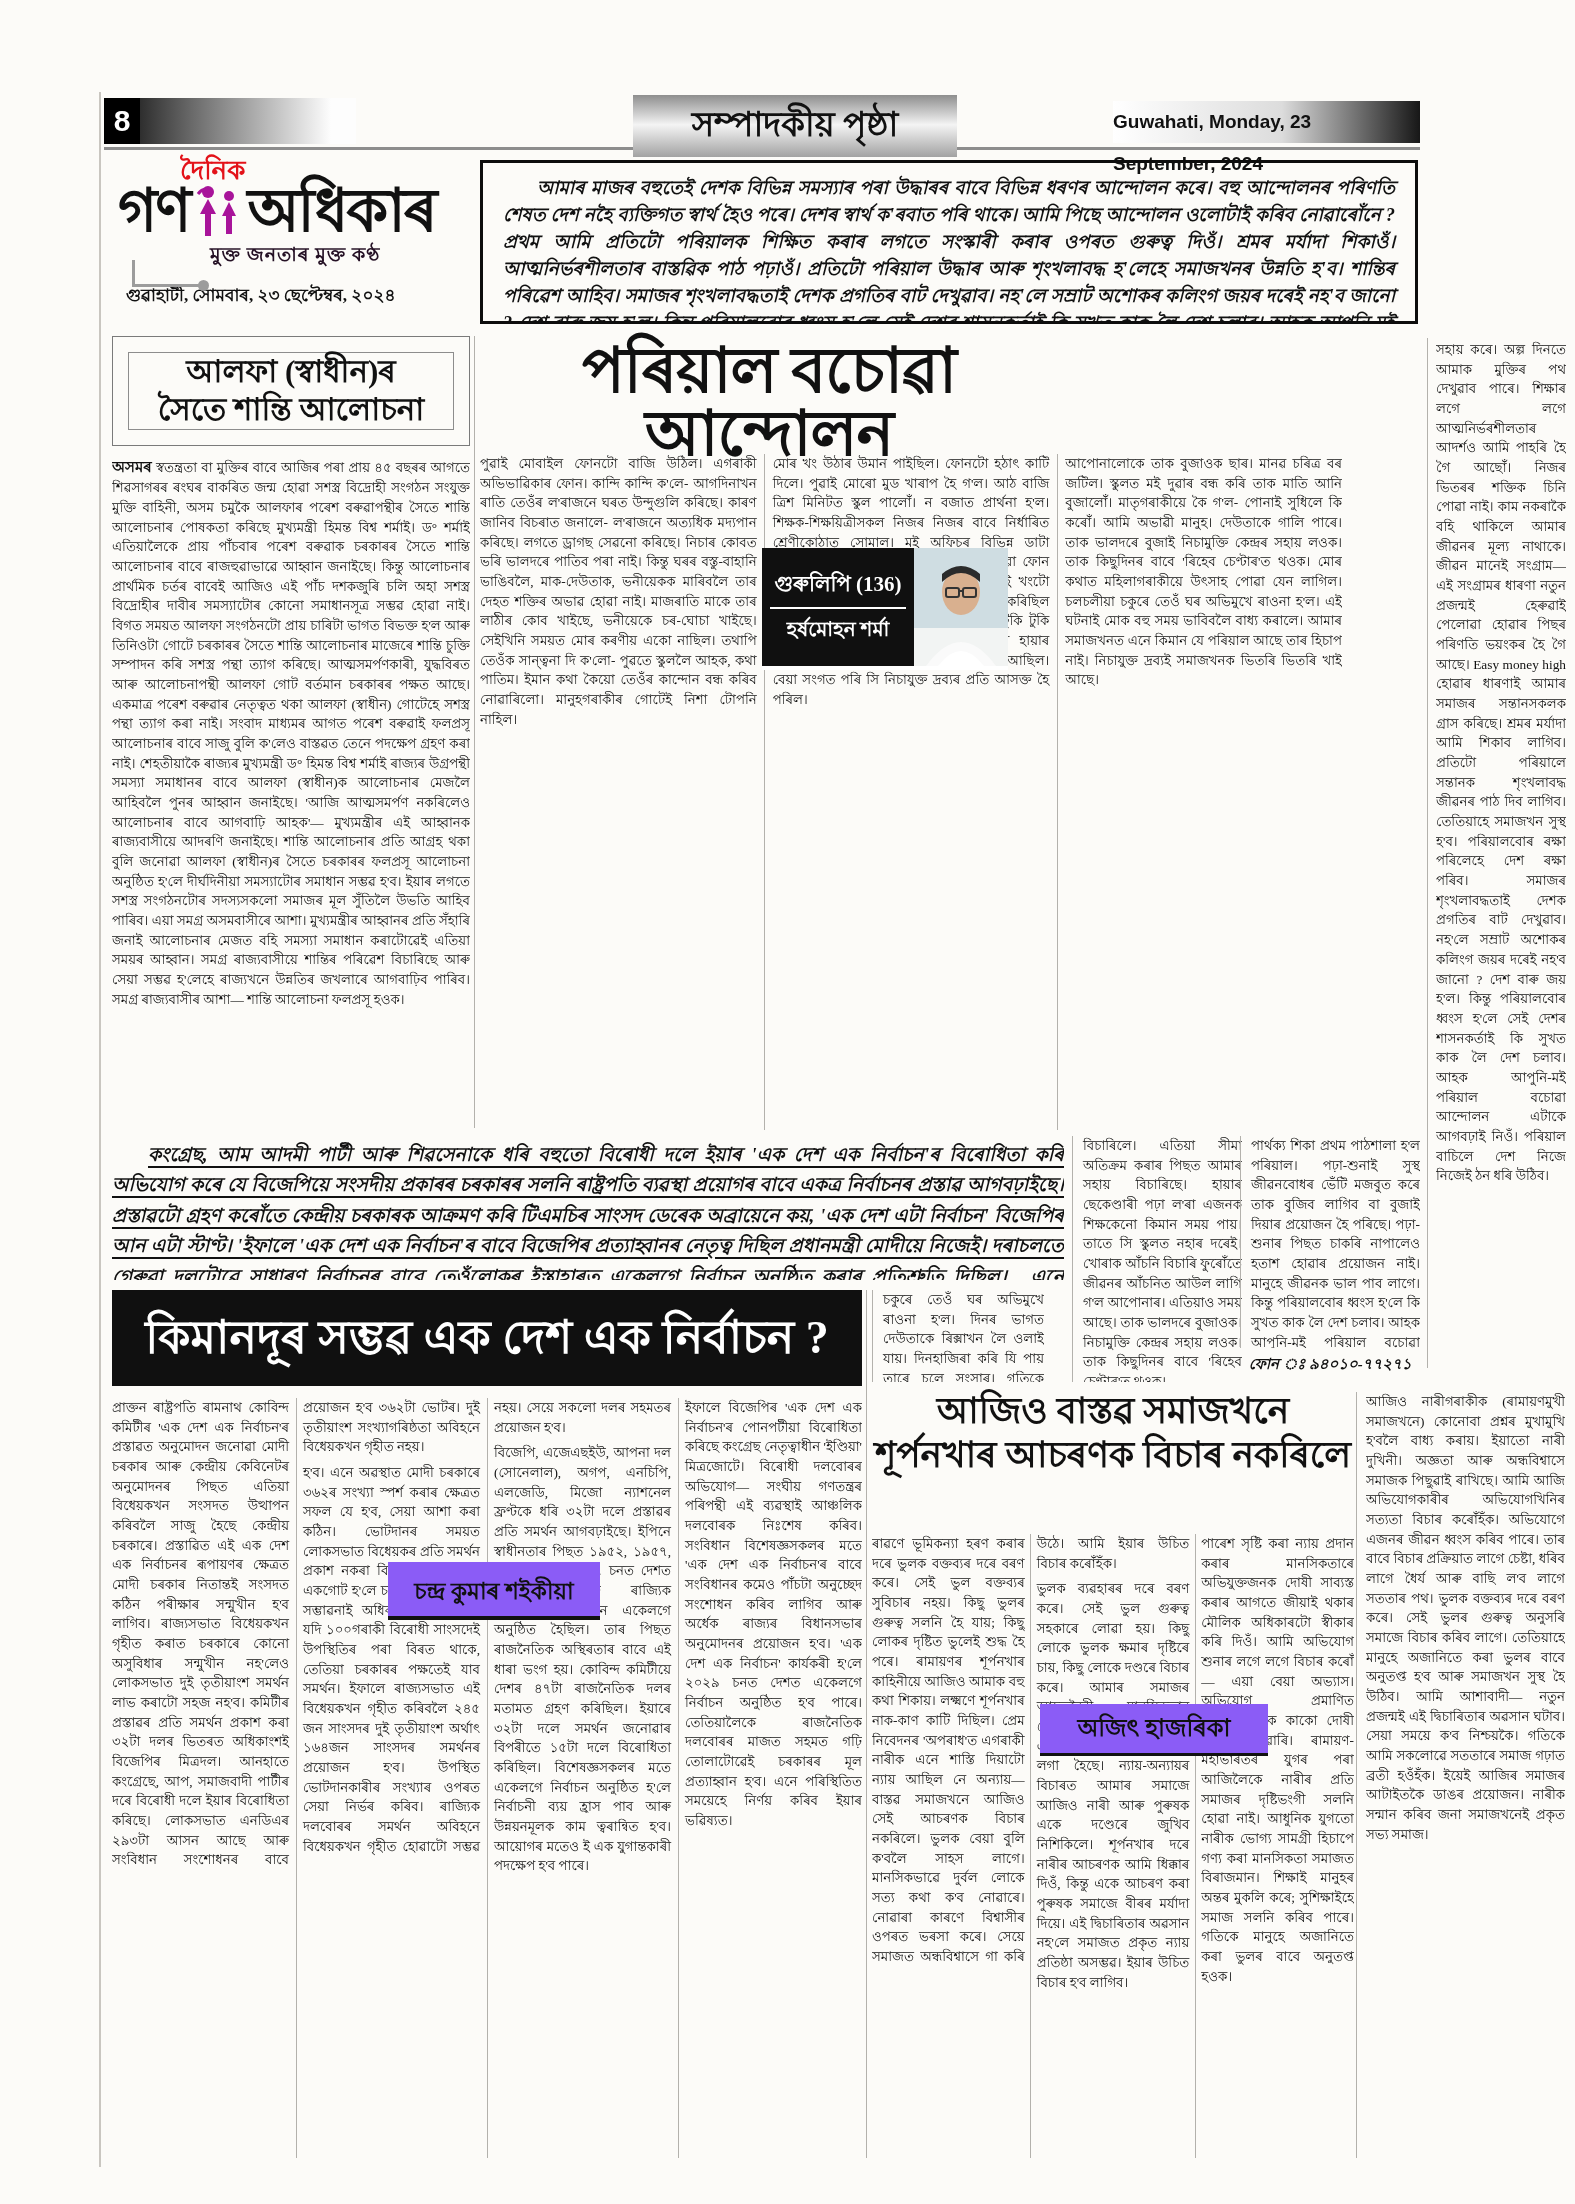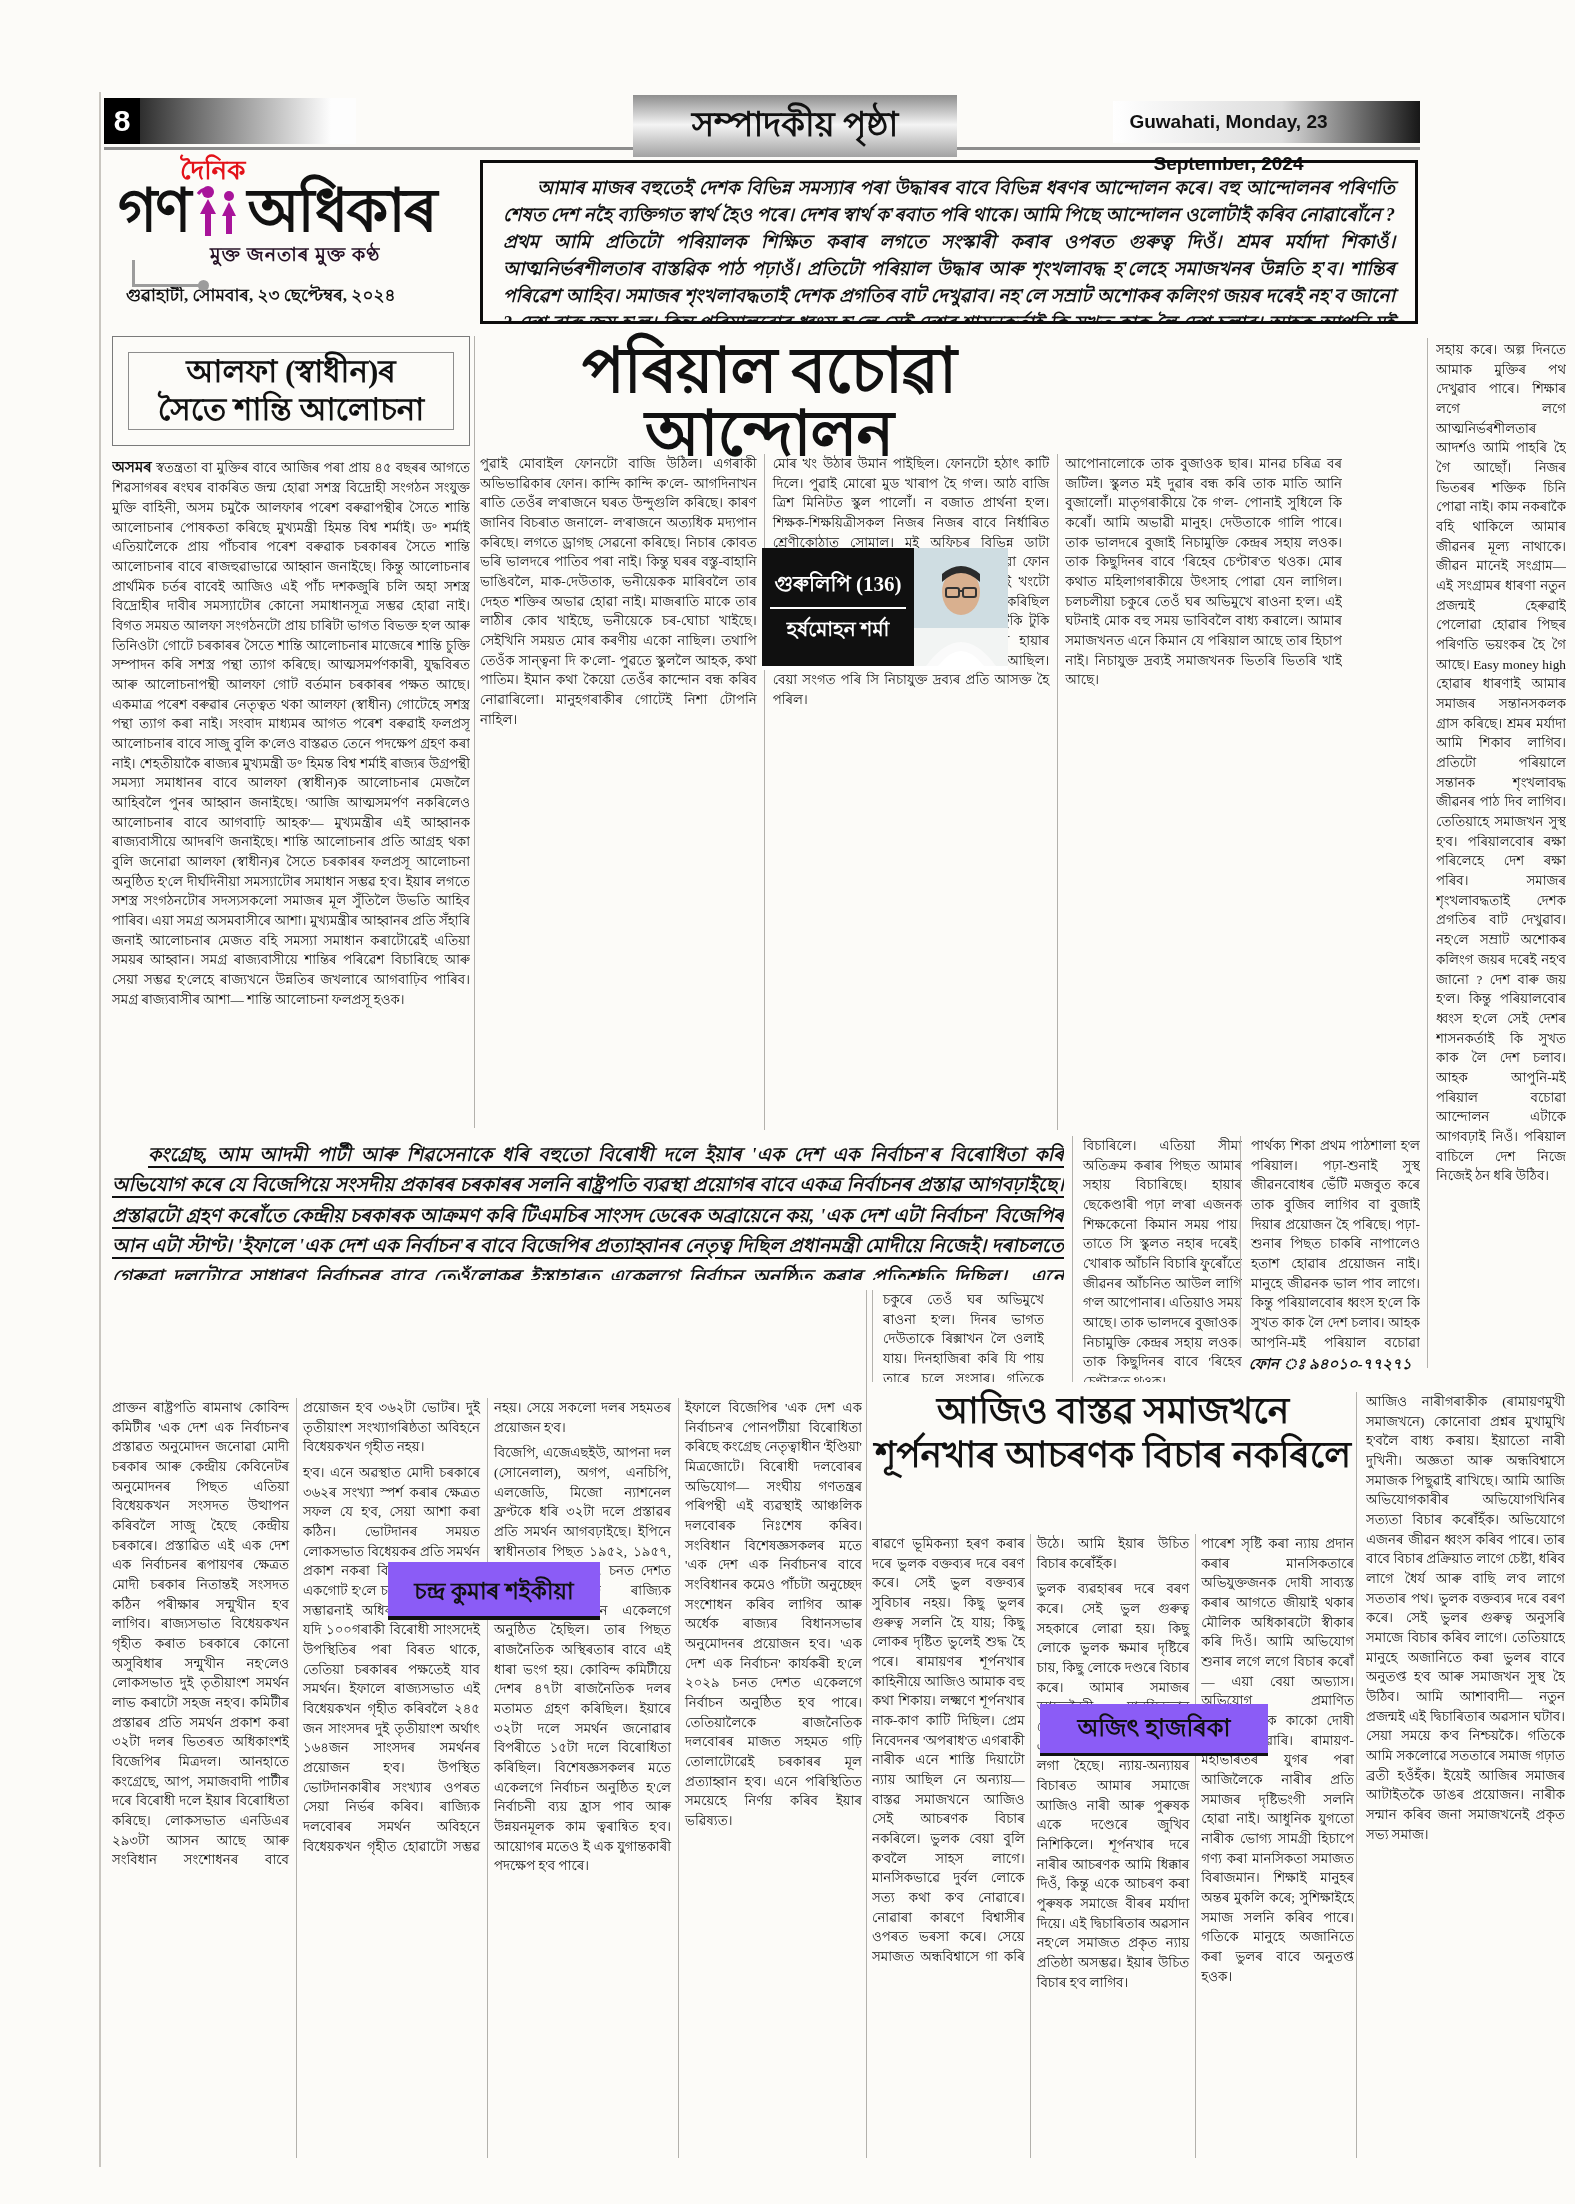--- a/index.html
+++ b/index.html
@@ -7,21 +7,21 @@
         font-family:"Liberation Serif","DejaVu Sans",serif;color:#111;overflow:hidden;}
   .abs{position:absolute;}
   .edge{background:#c9c6c0;width:2px;}
   
   .pagenum{display:flex;align-items:stretch;background:linear-gradient(90deg,#050505 0%,#6a6a6a 35%,#fdfdfd 90%);}
   .pagenum .n{background:#000;color:#fff;font-size:30px;font-weight:bold;width:36px;display:flex;align-items:center;justify-content:center;font-family:"Liberation Sans",sans-serif;}
   .htitle{background:linear-gradient(180deg,#8e8e8e 0%,#f4f4f4 48%,#a2a2a2 100%);
           font-weight:bold;font-size:34px;text-align:center;line-height:60px;z-index:3;}
   .hdate{background:linear-gradient(90deg,#ffffff 0%,#dcdcdc 55%,#171717 100%);
          font-family:"Liberation Sans",sans-serif;font-weight:bold;font-size:19px;line-height:42px;
-         text-align:center;padding-right:76px;box-sizing:border-box;}
+         text-align:left;padding-right:76px;box-sizing:border-box;}
   .hrule{background:#8d8d8d;height:3px;}
   
   .daily{color:#e31219;font-weight:bold;font-size:26px;margin-left:62px;line-height:1;}
   .logorow{display:flex;align-items:center;gap:4px;line-height:.9;}
   .logorow .big{font-size:60px;font-weight:900;letter-spacing:-2px;}
   .tagline{font-weight:bold;font-size:19px;color:#241024;margin-left:92px;margin-top:2px;letter-spacing:1px;}
   .mdate{font-weight:bold;font-size:17px;margin-top:10px;margin-left:8px;}
   .lshape{position:absolute;left:14px;top:102px;width:66px;height:24px;border-left:3px solid #9c9c9c;border-bottom:3px solid #9c9c9c;}
   .lshape::after{content:"";position:absolute;right:-8px;bottom:-7px;width:11px;height:11px;border-radius:50%;background:#9c9c9c;}
   
@@ -142,20 +142,21 @@
     <p>কংগ্ৰেছ, আম আদমী পাৰ্টী আৰু শিৱসেনাকে ধৰি বহুতো বিৰোধী দলে ইয়াৰ 'এক দেশ এক নিৰ্বাচন'ৰ বিৰোধিতা কৰি অভিযোগ কৰে যে বিজেপিয়ে সংসদীয় প্ৰকাৰৰ চৰকাৰৰ সলনি ৰাষ্ট্ৰপতি ব্যৱস্থা প্ৰয়োগৰ বাবে একত্ৰ নিৰ্বাচনৰ প্ৰস্তাৱ আগবঢ়াইছে। প্ৰস্তাৱটো গ্ৰহণ কৰোঁতে কেন্দ্ৰীয় চৰকাৰক আক্ৰমণ কৰি টিএমচিৰ সাংসদ ডেৰেক অব্ৰায়েনে কয়, 'এক দেশ এটা নিৰ্বাচন' বিজেপিৰ আন এটা স্টাণ্ট। 'ইফালে 'এক দেশ এক নিৰ্বাচন'ৰ বাবে বিজেপিৰ প্ৰত্যাহ্বানৰ নেতৃত্ব দিছিল প্ৰধানমন্ত্ৰী মোদীয়ে নিজেই। দৰাচলতে গেৰুৱা দলটোৱে সাধাৰণ নিৰ্বাচনৰ বাবে তেওঁলোকৰ ইস্তাহাৰত একেলগে নিৰ্বাচন অনুষ্ঠিত কৰাৰ প্ৰতিশ্ৰুতি দিছিল।... এনে পৰিস্থিতিত এক দেশ এক নিৰ্বাচন কিমানদূৰ সম্ভৱ হ'ব সেয়া সময়তহে নিৰ্ণয় কৰিব।</p>
   </div>
 
   <div class="abs body lb" style="left:1072px;top:1136px;width:170px;height:246px;">বিচাৰিলে। এতিয়া সীমা অতিক্ৰম কৰাৰ পিছত আমাৰ সহায় বিচাৰিছে। হায়াৰ ছেকেণ্ডাৰী পঢ়া ল'ৰা এজনক শিক্ষকেনো কিমান সময় পায়। তাতে সি স্কুলত নহাৰ দৰেই। খোৰাক আঁচনি বিচাৰি ফুৰোঁতে জীৱনৰ আঁচনিত আউল লাগি গ'ল আপোনাৰ। এতিয়াও সময় আছে। তাক ভালদৰে বুজাওক। নিচামুক্তি কেন্দ্ৰৰ সহায় লওক। তাক কিছুদিনৰ বাবে 'ৰিহেব চেণ্টাৰ'ত থওক।</div>
 
   <div class="abs body lb" style="left:872px;top:1290px;width:172px;height:92px;">চকুৰে তেওঁ ঘৰ অভিমুখে ৰাওনা হ'ল। দিনৰ ভাগত দেউতাকে ৰিক্সাখন লৈ ওলাই যায়। দিনহাজিৰা কৰি যি পায় তাৰে চলে সংসাৰ। গতিকে পঢ়া-শুনাৰ গুৰুত্বটো দিব লগা সময় পোৱা নাই। লাগে চেষ্টা, ধৰিব লাগে ধৈৰ্য আৰু বাছি ল'ব লাগে সততাৰ পথ। সুশিক্ষাই জীৱন ধন্য কৰাৰ লগতে মানুহক আত্মিকভাৱে সুখী কৰে। ভাল-বেয়াৰ</div>
 
   <div class="abs body lb" style="left:1240px;top:1136px;width:180px;height:212px;">পাৰ্থক্য শিকা প্ৰথম পাঠশালা হ'ল পৰিয়াল। পঢ়া-শুনাই সুস্থ জীৱনবোধৰ ভেঁটি মজবুত কৰে তাক বুজিব লাগিব বা বুজাই দিয়াৰ প্ৰয়োজন হৈ পৰিছে। পঢ়া-শুনাৰ পিছত চাকৰি নাপালেও হতাশ হোৱাৰ প্ৰয়োজন নাই। মানুহে জীৱনক ভাল পাব লাগে। কিন্তু পৰিয়ালবোৰ ধ্বংস হ'লে কি সুখত কাক লৈ দেশ চলাব। আহক আপুনি-মই পৰিয়াল বচোৱা আন্দোলন এটাকে আগবঢ়াই নিওঁ।</div>
   <div class="abs phone" style="left:1240px;top:1352px;width:180px;height:24px;">ফোন ঃ ৯৪০১০-৭৭২৭১</div>
 
+  <div class="abs blackbox" style="left:112px;top:1290px;width:750px;height:96px;">কিমানদূৰ সম্ভৱ এক দেশ এক নিৰ্বাচন ?</div>
   <div class="abs body cols4" style="left:112px;top:1398px;width:750px;height:760px;">
     <p style="margin:0 0 6px 0;">প্ৰাক্তন ৰাষ্ট্ৰপতি ৰামনাথ কোবিন্দ কমিটীৰ 'এক দেশ এক নিৰ্বাচন'ৰ প্ৰস্তাৱত অনুমোদন জনোৱা মোদী চৰকাৰ আৰু কেন্দ্ৰীয় কেবিনেটৰ অনুমোদনৰ পিছত এতিয়া বিধেয়কখন সংসদত উত্থাপন কৰিবলৈ সাজু হৈছে কেন্দ্ৰীয় চৰকাৰে। প্ৰস্তাৱিত এই এক দেশ এক নিৰ্বাচনৰ ৰূপায়ণৰ ক্ষেত্ৰত মোদী চৰকাৰ নিতান্তই সংসদত কঠিন পৰীক্ষাৰ সন্মুখীন হ'ব লাগিব। ৰাজ্যসভাত বিধেয়কখন গৃহীত কৰাত চৰকাৰে কোনো অসুবিধাৰ সন্মুখীন নহ'লেও লোকসভাত দুই তৃতীয়াংশ সমৰ্থন লাভ কৰাটো সহজ নহ'ব। কমিটীৰ প্ৰস্তাৱৰ প্ৰতি সমৰ্থন প্ৰকাশ কৰা ৩২টা দলৰ ভিতৰত অধিকাংশই বিজেপিৰ মিত্ৰদল। আনহাতে কংগ্ৰেছে, আপ, সমাজবাদী পাৰ্টীৰ দৰে বিৰোধী দলে ইয়াৰ বিৰোধিতা কৰিছে। লোকসভাত এনডিএৰ ২৯৩টা আসন আছে আৰু সংবিধান সংশোধনৰ বাবে প্ৰয়োজন হ'ব ৩৬২টা ভোটৰ। দুই তৃতীয়াংশ সংখ্যাগৰিষ্ঠতা অবিহনে বিধেয়কখন গৃহীত নহয়।</p>
     <p style="margin:0 0 6px 0;">হ'ব। এনে অৱস্থাত মোদী চৰকাৰে ৩৬২ৰ সংখ্যা স্পৰ্শ কৰাৰ ক্ষেত্ৰত সফল যে হ'ব, সেয়া আশা কৰা কঠিন। ভোটদানৰ সময়ত লোকসভাত বিধেয়কৰ প্ৰতি সমৰ্থন প্ৰকাশ নকৰা বিৰোধীৰ পূৰ্ণ শক্তি একগোট হ'লে চৰকাৰৰ বিফলতাৰ সম্ভাৱনাই অধিক। কিন্তু সংসদত যদি ১০০গৰাকী বিৰোধী সাংসদেই উপস্থিতিৰ পৰা বিৰত থাকে, তেতিয়া চৰকাৰৰ পক্ষতেই যাব সমৰ্থন। ইফালে ৰাজ্যসভাত এই বিধেয়কখন গৃহীত কৰিবলৈ ২৪৫ জন সাংসদৰ দুই তৃতীয়াংশ অৰ্থাৎ ১৬৪জন সাংসদৰ সমৰ্থনৰ প্ৰয়োজন হ'ব। উপস্থিত ভোটদানকাৰীৰ সংখ্যাৰ ওপৰত সেয়া নিৰ্ভৰ কৰিব। ৰাজ্যিক দলবোৰৰ সমৰ্থন অবিহনে বিধেয়কখন গৃহীত হোৱাটো সম্ভৱ নহয়। সেয়ে সকলো দলৰ সহমতৰ প্ৰয়োজন হ'ব।</p>
     <p style="margin:0 0 6px 0;">বিজেপি, এজেএছইউ, আপনা দল (সোনেলাল), অগপ, এনচিপি, এলজেডি, মিজো ন্যাশনেল ফ্ৰণ্টকে ধৰি ৩২টা দলে প্ৰস্তাৱৰ প্ৰতি সমৰ্থন আগবঢ়াইছে। ইপিনে স্বাধীনতাৰ পিছত ১৯৫২, ১৯৫৭, ১৯৬২ আৰু ১৯৬৭ চনত দেশত লোকসভা আৰু ৰাজ্যিক বিধানসভাৰ নিৰ্বাচন একেলগে অনুষ্ঠিত হৈছিল। তাৰ পিছত ৰাজনৈতিক অস্থিৰতাৰ বাবে এই ধাৰা ভংগ হয়। কোবিন্দ কমিটীয়ে দেশৰ ৪৭টা ৰাজনৈতিক দলৰ মতামত গ্ৰহণ কৰিছিল। ইয়াৰে ৩২টা দলে সমৰ্থন জনোৱাৰ বিপৰীতে ১৫টা দলে বিৰোধিতা কৰিছিল। বিশেষজ্ঞসকলৰ মতে একেলগে নিৰ্বাচন অনুষ্ঠিত হ'লে নিৰ্বাচনী ব্যয় হ্ৰাস পাব আৰু উন্নয়নমূলক কাম ত্বৰান্বিত হ'ব। আয়োগৰ মতেও ই এক যুগান্তকাৰী পদক্ষেপ হ'ব পাৰে।</p>
     <p style="margin:0;">ইফালে বিজেপিৰ 'এক দেশ এক নিৰ্বাচন'ৰ পোনপটীয়া বিৰোধিতা কৰিছে কংগ্ৰেছ নেতৃত্বাধীন 'ইণ্ডিয়া' মিত্ৰজোটে। বিৰোধী দলবোৰৰ অভিযোগ— সংঘীয় গণতন্ত্ৰৰ পৰিপন্থী এই ব্যৱস্থাই আঞ্চলিক দলবোৰক নিঃশেষ কৰিব। সংবিধান বিশেষজ্ঞসকলৰ মতে 'এক দেশ এক নিৰ্বাচন'ৰ বাবে সংবিধানৰ কমেও পাঁচটা অনুচ্ছেদ সংশোধন কৰিব লাগিব আৰু অৰ্ধেক ৰাজ্যৰ বিধানসভাৰ অনুমোদনৰ প্ৰয়োজন হ'ব। 'এক দেশ এক নিৰ্বাচন' কাৰ্যকৰী হ'লে ২০২৯ চনত দেশত একেলগে নিৰ্বাচন অনুষ্ঠিত হ'ব পাৰে। তেতিয়ালৈকে ৰাজনৈতিক দলবোৰৰ মাজত সহমত গঢ়ি তোলাটোৱেই চৰকাৰৰ মূল প্ৰত্যাহ্বান হ'ব। এনে পৰিস্থিতিত সময়েহে নিৰ্ণয় কৰিব ইয়াৰ ভৱিষ্যত।</p>
   </div>
   <div class="abs byline" style="left:388px;top:1562px;width:212px;height:58px;font-size:23px;">চন্দ্ৰ কুমাৰ শইকীয়া</div>
 
   <div class="abs vline" style="left:866px;top:1290px;height:868px;"></div>
   <div class="abs surphead" style="left:872px;top:1390px;width:482px;height:134px;">

